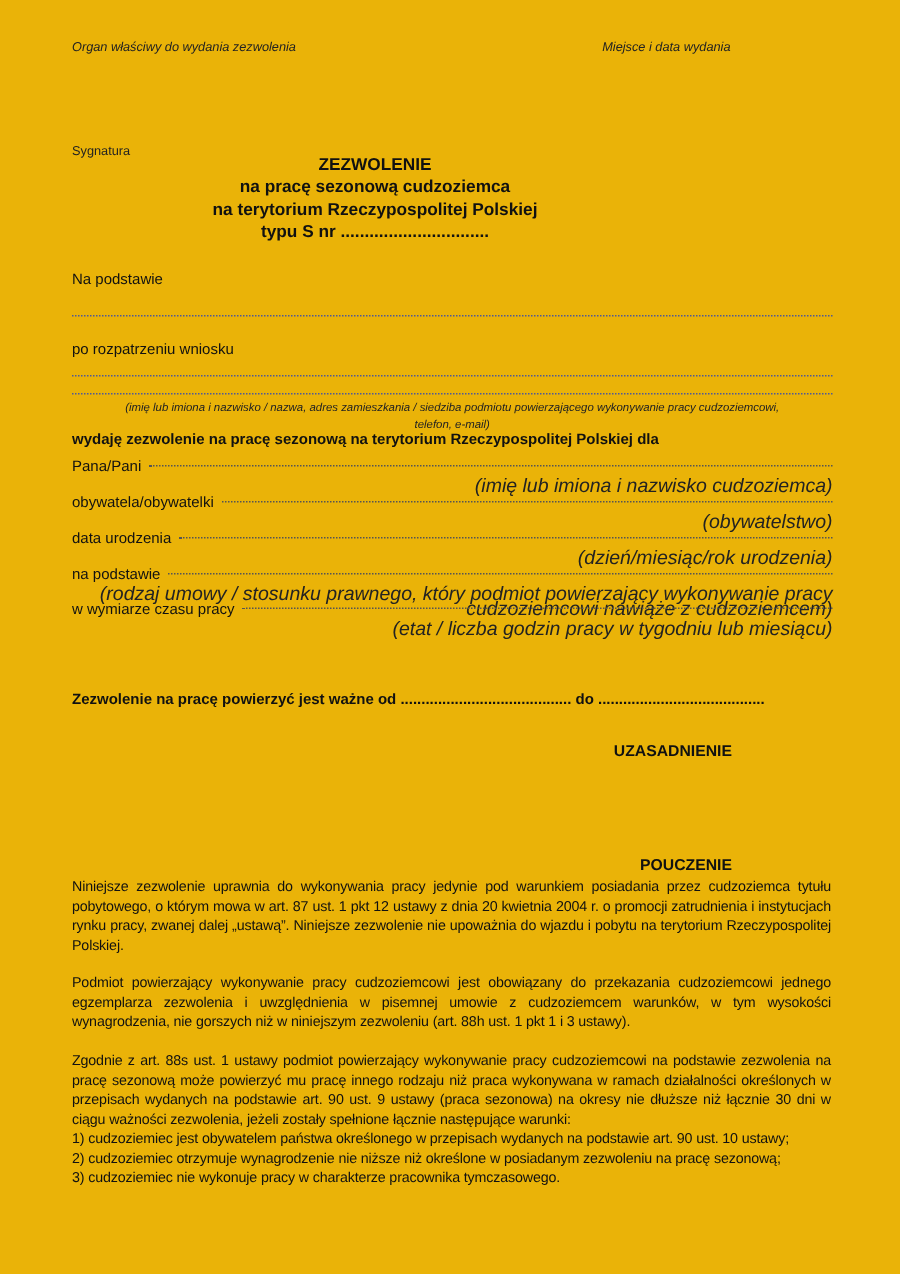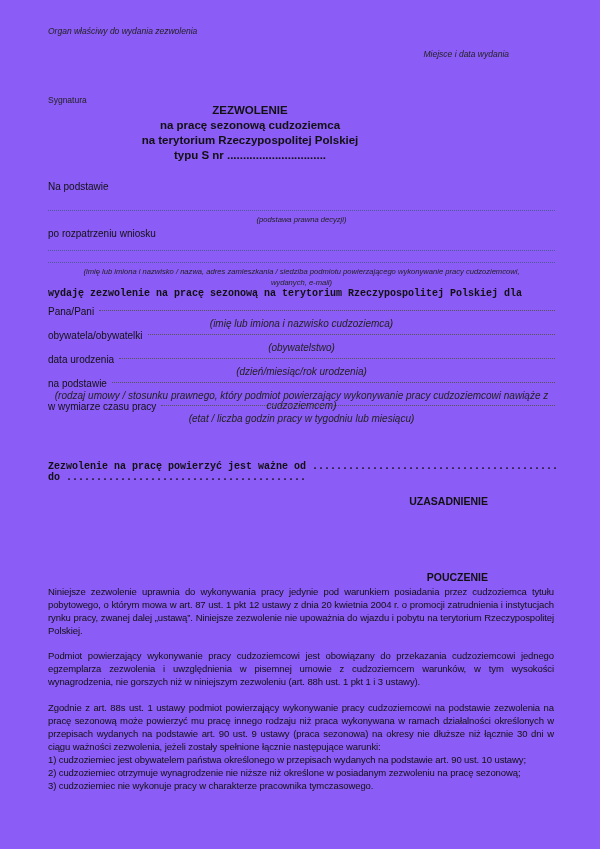--- a/index.html
+++ b/index.html
@@ -1,44 +1,44 @@
 <!DOCTYPE html>
 <html lang="pl"><head>
 <meta charset="utf-8">
 <style>
   html,body{margin:0;padding:0;background:#888;}
   .page{
     position:relative;
     width:600px;height:849px;
     margin:0 auto;
-    background:#8b5cf6;
+    background:#eab308;
     font-family:"Liberation Sans","DejaVu Sans",sans-serif;
     color:#1a1a1a;
     overflow:hidden;
   }
   .hdr{position:absolute;top:26px;font-size:8.5px;font-style:italic;color:#222;}
   .hdr-left{left:48px;}
-  .hdr-right{right:91px;margin-top:23px;}
+  .hdr-right{right:113px;}
   .sygnatura{position:absolute;top:95px;left:48px;font-size:8.5px;color:#222;}
   .title-block{
     position:absolute;top:103px;left:0;width:500px;
     text-align:center;font-weight:bold;font-size:11.5px;line-height:15px;color:#111;
   }
   .line{position:absolute;left:48px;right:45px;height:0;border-top:1.4px dotted #4e5a96;}
   .cap{
     position:absolute;left:48px;right:45px;
     text-align:center;font-size:7.6px;font-style:italic;line-height:11px;color:#222;
   }
   .plain{position:absolute;left:48px;font-size:10px;color:#111;}
-  .bold-line{position:absolute;left:48px;right:35px;font-size:10px;font-weight:bold;color:#111;font-family:Liberation Mono, monospace;}
+  .bold-line{position:absolute;left:48px;right:35px;font-size:10px;font-weight:bold;color:#111;}
   .field{position:absolute;left:48px;right:45px;}
   .field .row{display:flex;align-items:center;height:13px;}
   .field .lbl{font-size:10px;white-space:nowrap;color:#111;line-height:13px;}
   .field .leader{flex:1 1 auto;margin-left:5px;border-bottom:1.4px dotted #555;height:0;margin-bottom:2px;}
-  .field .fcap{text-align:center;font-size:10px;font-style:italic;line-height:10px;margin-top:1px;color:#222;}
+  .field .fcap{text-align:right;font-size:13px;font-style:italic;line-height:10px;margin-top:1px;color:#222;}
   .heading{position:absolute;left:0;width:488px;text-align:right;font-weight:bold;font-size:10.5px;color:#111;}
   .para{
     position:absolute;left:48px;right:46px;
     font-size:9.5px;line-height:13px;text-align:justify;color:#111;
     letter-spacing:-0.1px;
   }
   .para .li{text-align:left;}
 </style>
 </head>
 <body>
@@ -53,29 +53,28 @@
   <div class="title-block">
     <div>ZEZWOLENIE</div>
     <div>na pracę sezonową cudzoziemca</div>
     <div>na terytorium Rzeczypospolitej Polskiej</div>
     <div>typu S nr ...............................</div>
   </div>
 
   <span class="plain" style="top:181px;">Na podstawie</span>
 
   <div class="line" style="top:210px;"></div>
-  <div class="cap" style="top:214px;">(podstawa prawna decyzji)</div>
 
   <span class="plain" style="top:228px;">po rozpatrzeniu wniosku</span>
 
   <div class="line" style="top:250px;"></div>
   <div class="line" style="top:262px;"></div>
   <div class="cap" style="top:266px;">
     <div>(imię lub imiona i nazwisko / nazwa, adres zamieszkania / siedziba podmiotu powierzającego wykonywanie pracy cudzoziemcowi,</div>
-    <div>wydanych, e-mail)</div>
+    <div>telefon, e-mail)</div>
   </div>
 
   <div class="bold-line" style="top:288px;">wydaję zezwolenie na pracę sezonową na terytorium Rzeczypospolitej Polskiej dla</div>
 
   <div class="field" style="top:305px;">
     <div class="row">
       <span class="lbl">Pana/Pani</span>
       <span class="leader"></span>
     </div>
     <div class="fcap">(imię lub imiona i nazwisko cudzoziemca)</div>

